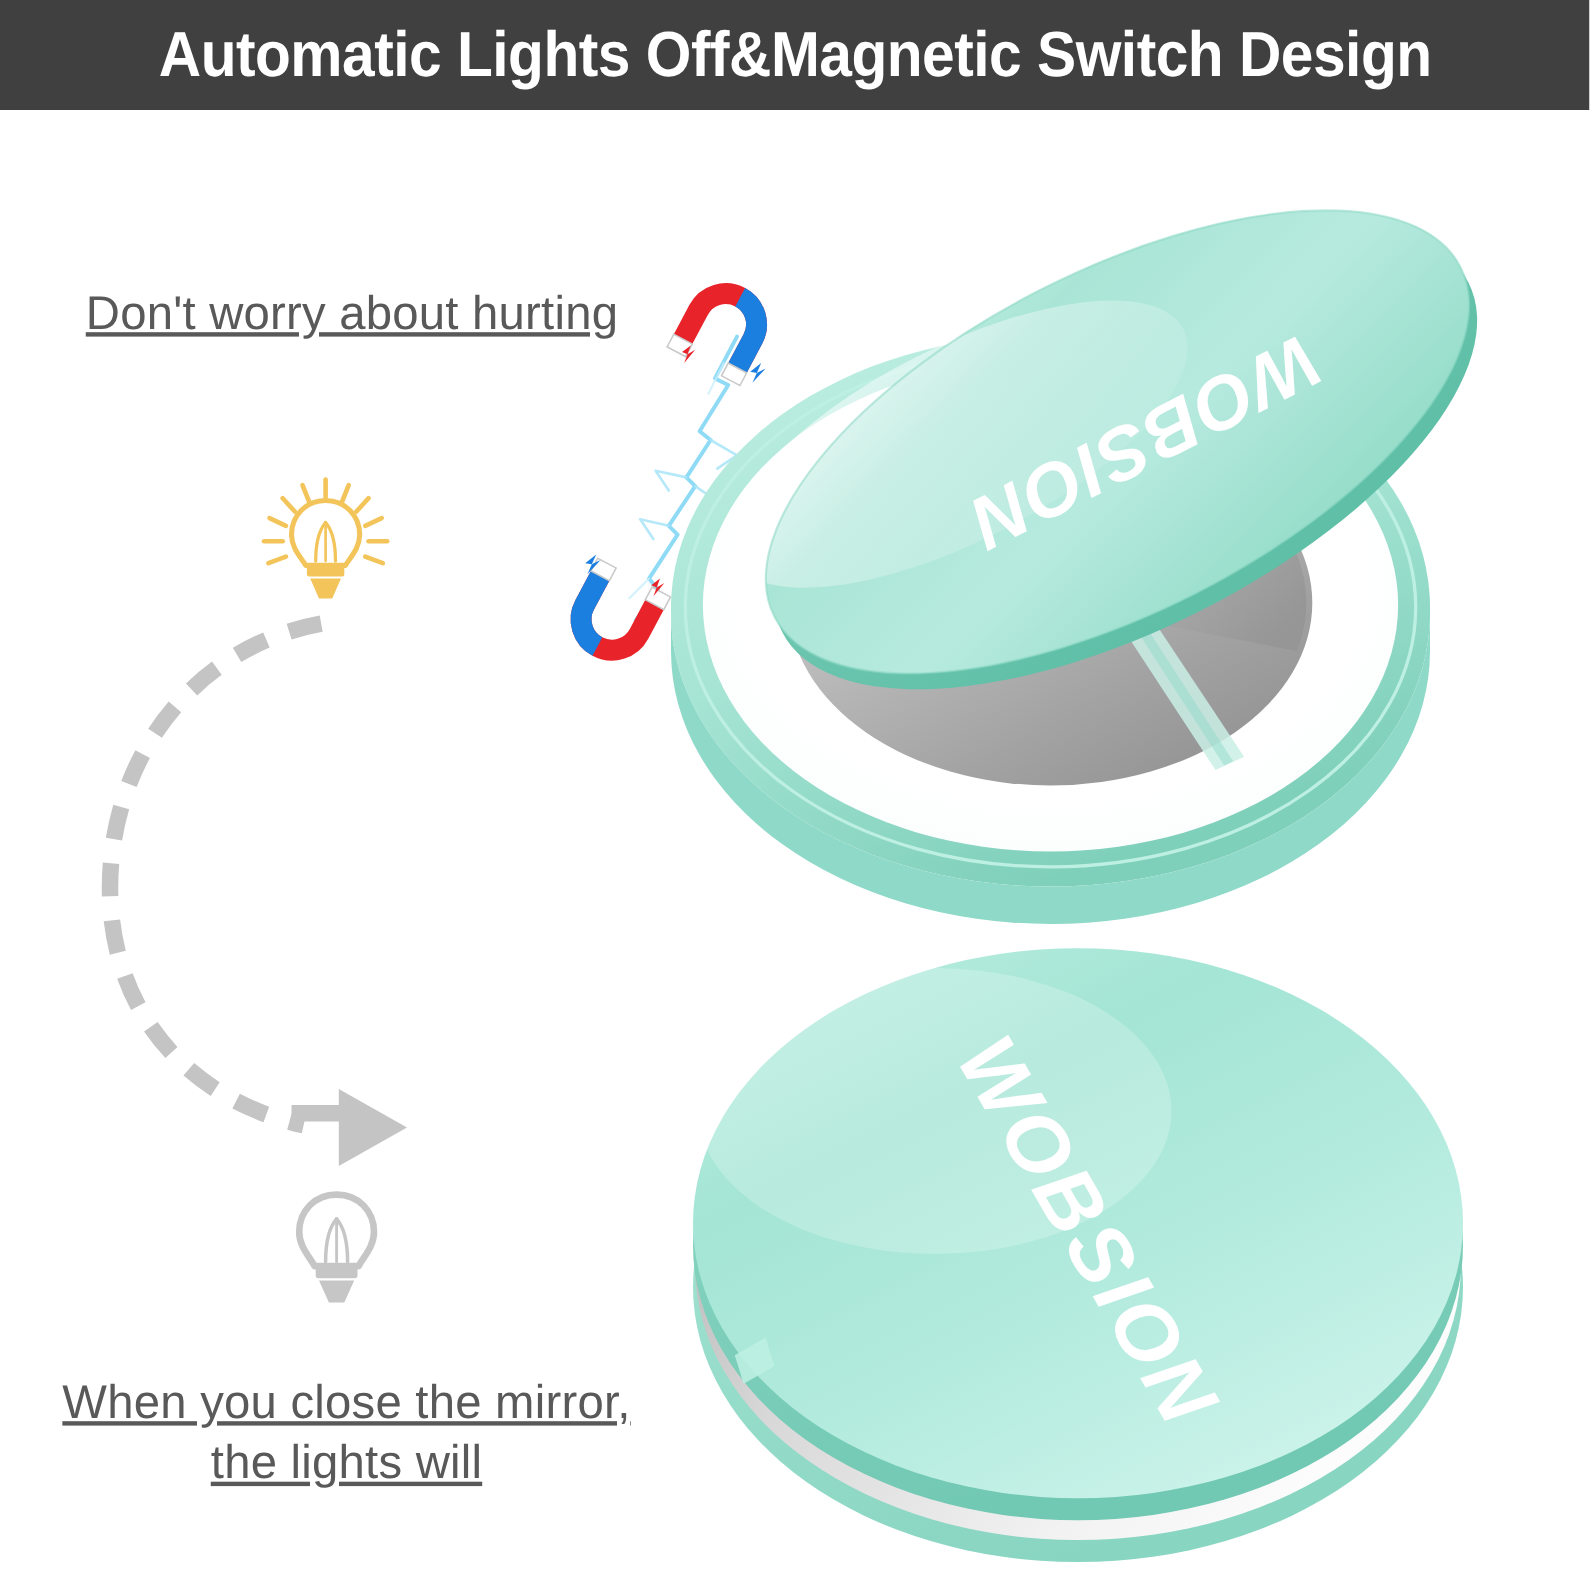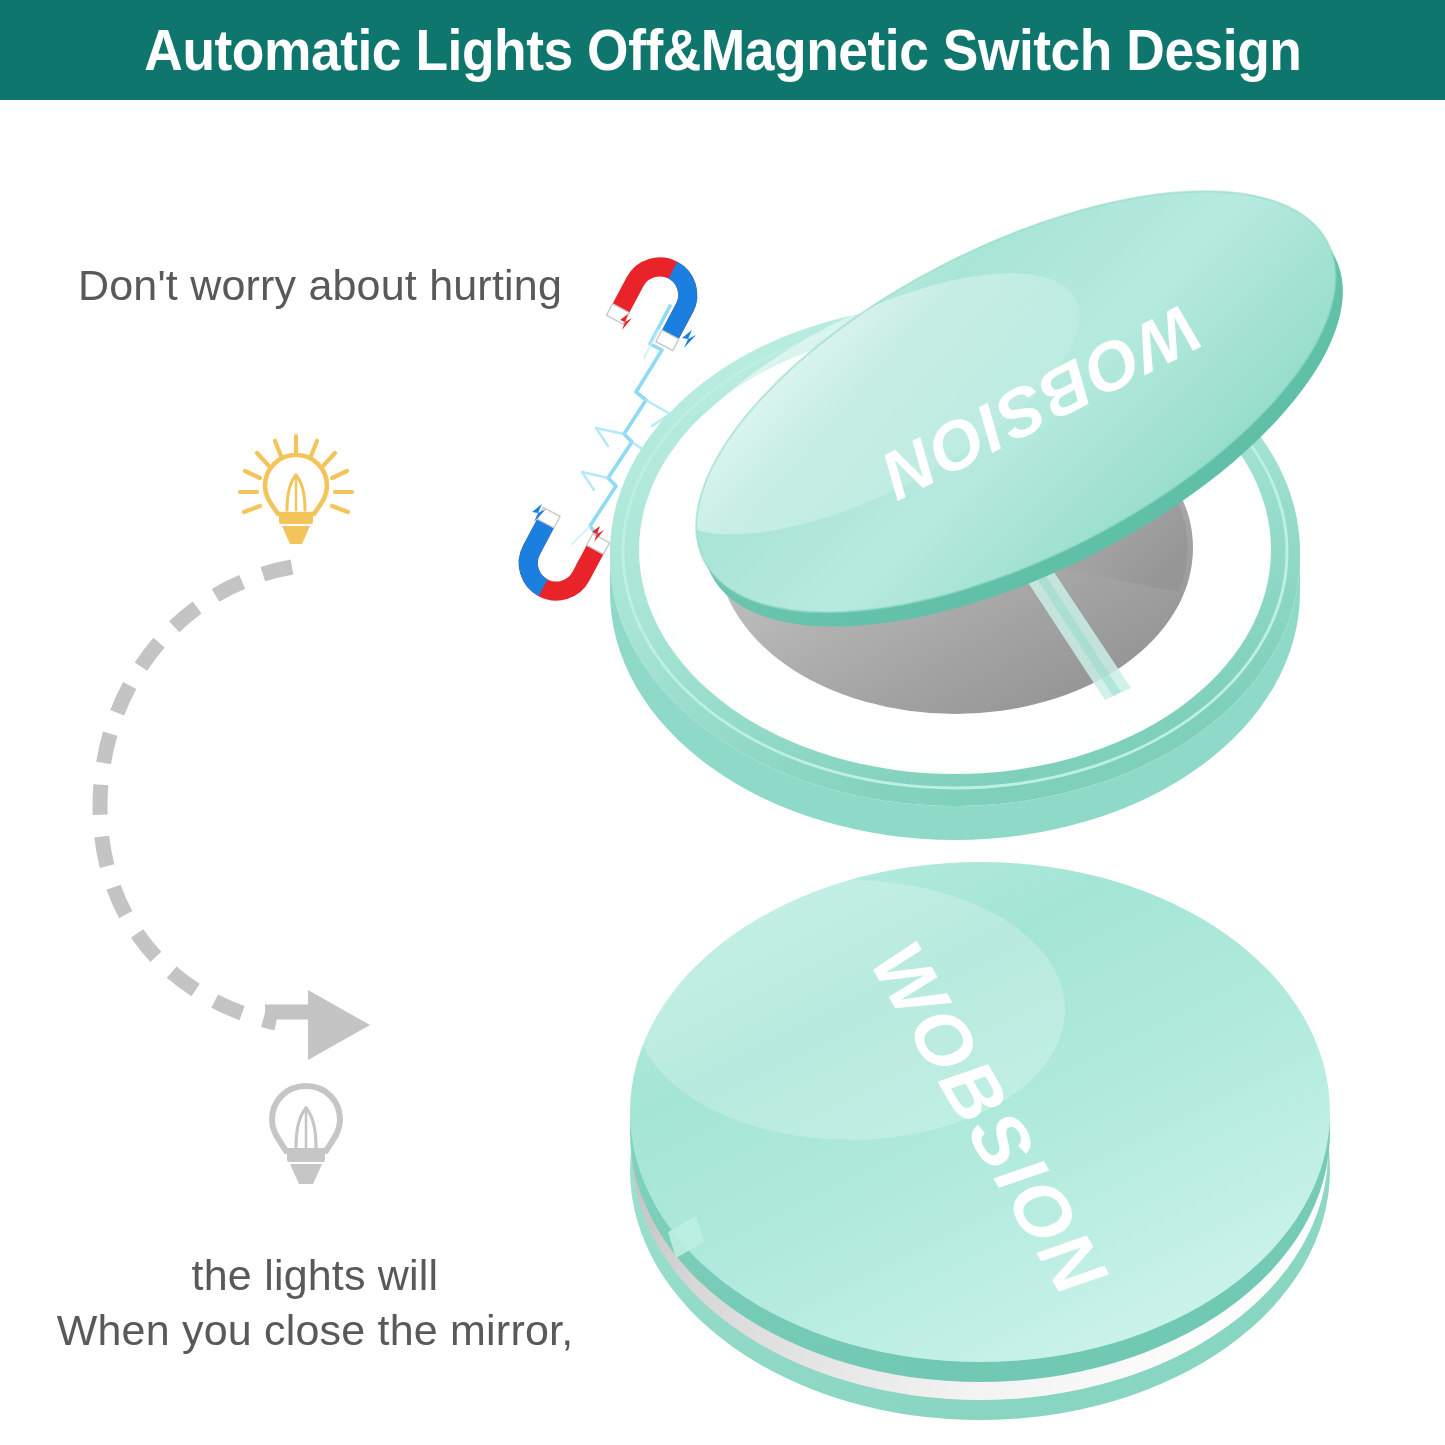--- a/index.html
+++ b/index.html
@@ -13,21 +13,21 @@
   .page {
     position:relative;
     width:1445px; height:1445px;
     background:#ffffff;
   }
 
   
   .banner {
     position:absolute; left:0; top:0;
     width:1445px; height:100px;
-    background:#0f766e;
+    background:#404040;
     display:flex; align-items:center; justify-content:center;
   }
   .banner-title {
     color:#ffffff;
     font-family:"Liberation Sans Narrow","Liberation Sans", sans-serif;
     font-size:58px;
     font-weight:bold;
     letter-spacing:-0.5px;
     transform:scaleX(0.92);
     white-space:nowrap;
@@ -36,20 +36,21 @@
 
   
   .copy {
     position:absolute;
     color:#595959;
     font-family:"Liberation Sans", sans-serif;
     font-weight:400;
     text-align:center;
     line-height:1.28;
     letter-spacing:0.2px;
+    text-decoration:underline;
   }
   .copy-top {
     left:40px; top:258px; width:560px;
     font-size:43px;
   }
   .copy-bottom {
     left:30px; top:1248px; width:570px;
     font-size:43px;
   }
   .copy span { display:block; }
@@ -83,22 +84,22 @@
 
   <div class="banner">
     <div class="banner-title">Automatic Lights Off&amp;Magnetic Switch Design</div>
   </div>
 
   <div class="copy copy-top">
     <span>Don't worry about hurting</span>
   </div>
 
   <div class="copy copy-bottom">
+    <span>When you close the mirror,</span>
     <span>the lights will</span>
-    <span>When you close the mirror,</span>
   </div>
 
   <div class="bulb-on">
     <svg viewBox="0 0 122 122" width="122" height="122">
       <g stroke="#F3C45A" stroke-width="4.2" stroke-linecap="round" fill="none">
         <line x1="61" y1="4" x2="61" y2="20"></line>
         <line x1="40" y1="9" x2="46" y2="24"></line>
         <line x1="82" y1="9" x2="76" y2="24"></line>
         <line x1="22" y1="21" x2="33" y2="33"></line>
         <line x1="100" y1="21" x2="89" y2="33"></line>

